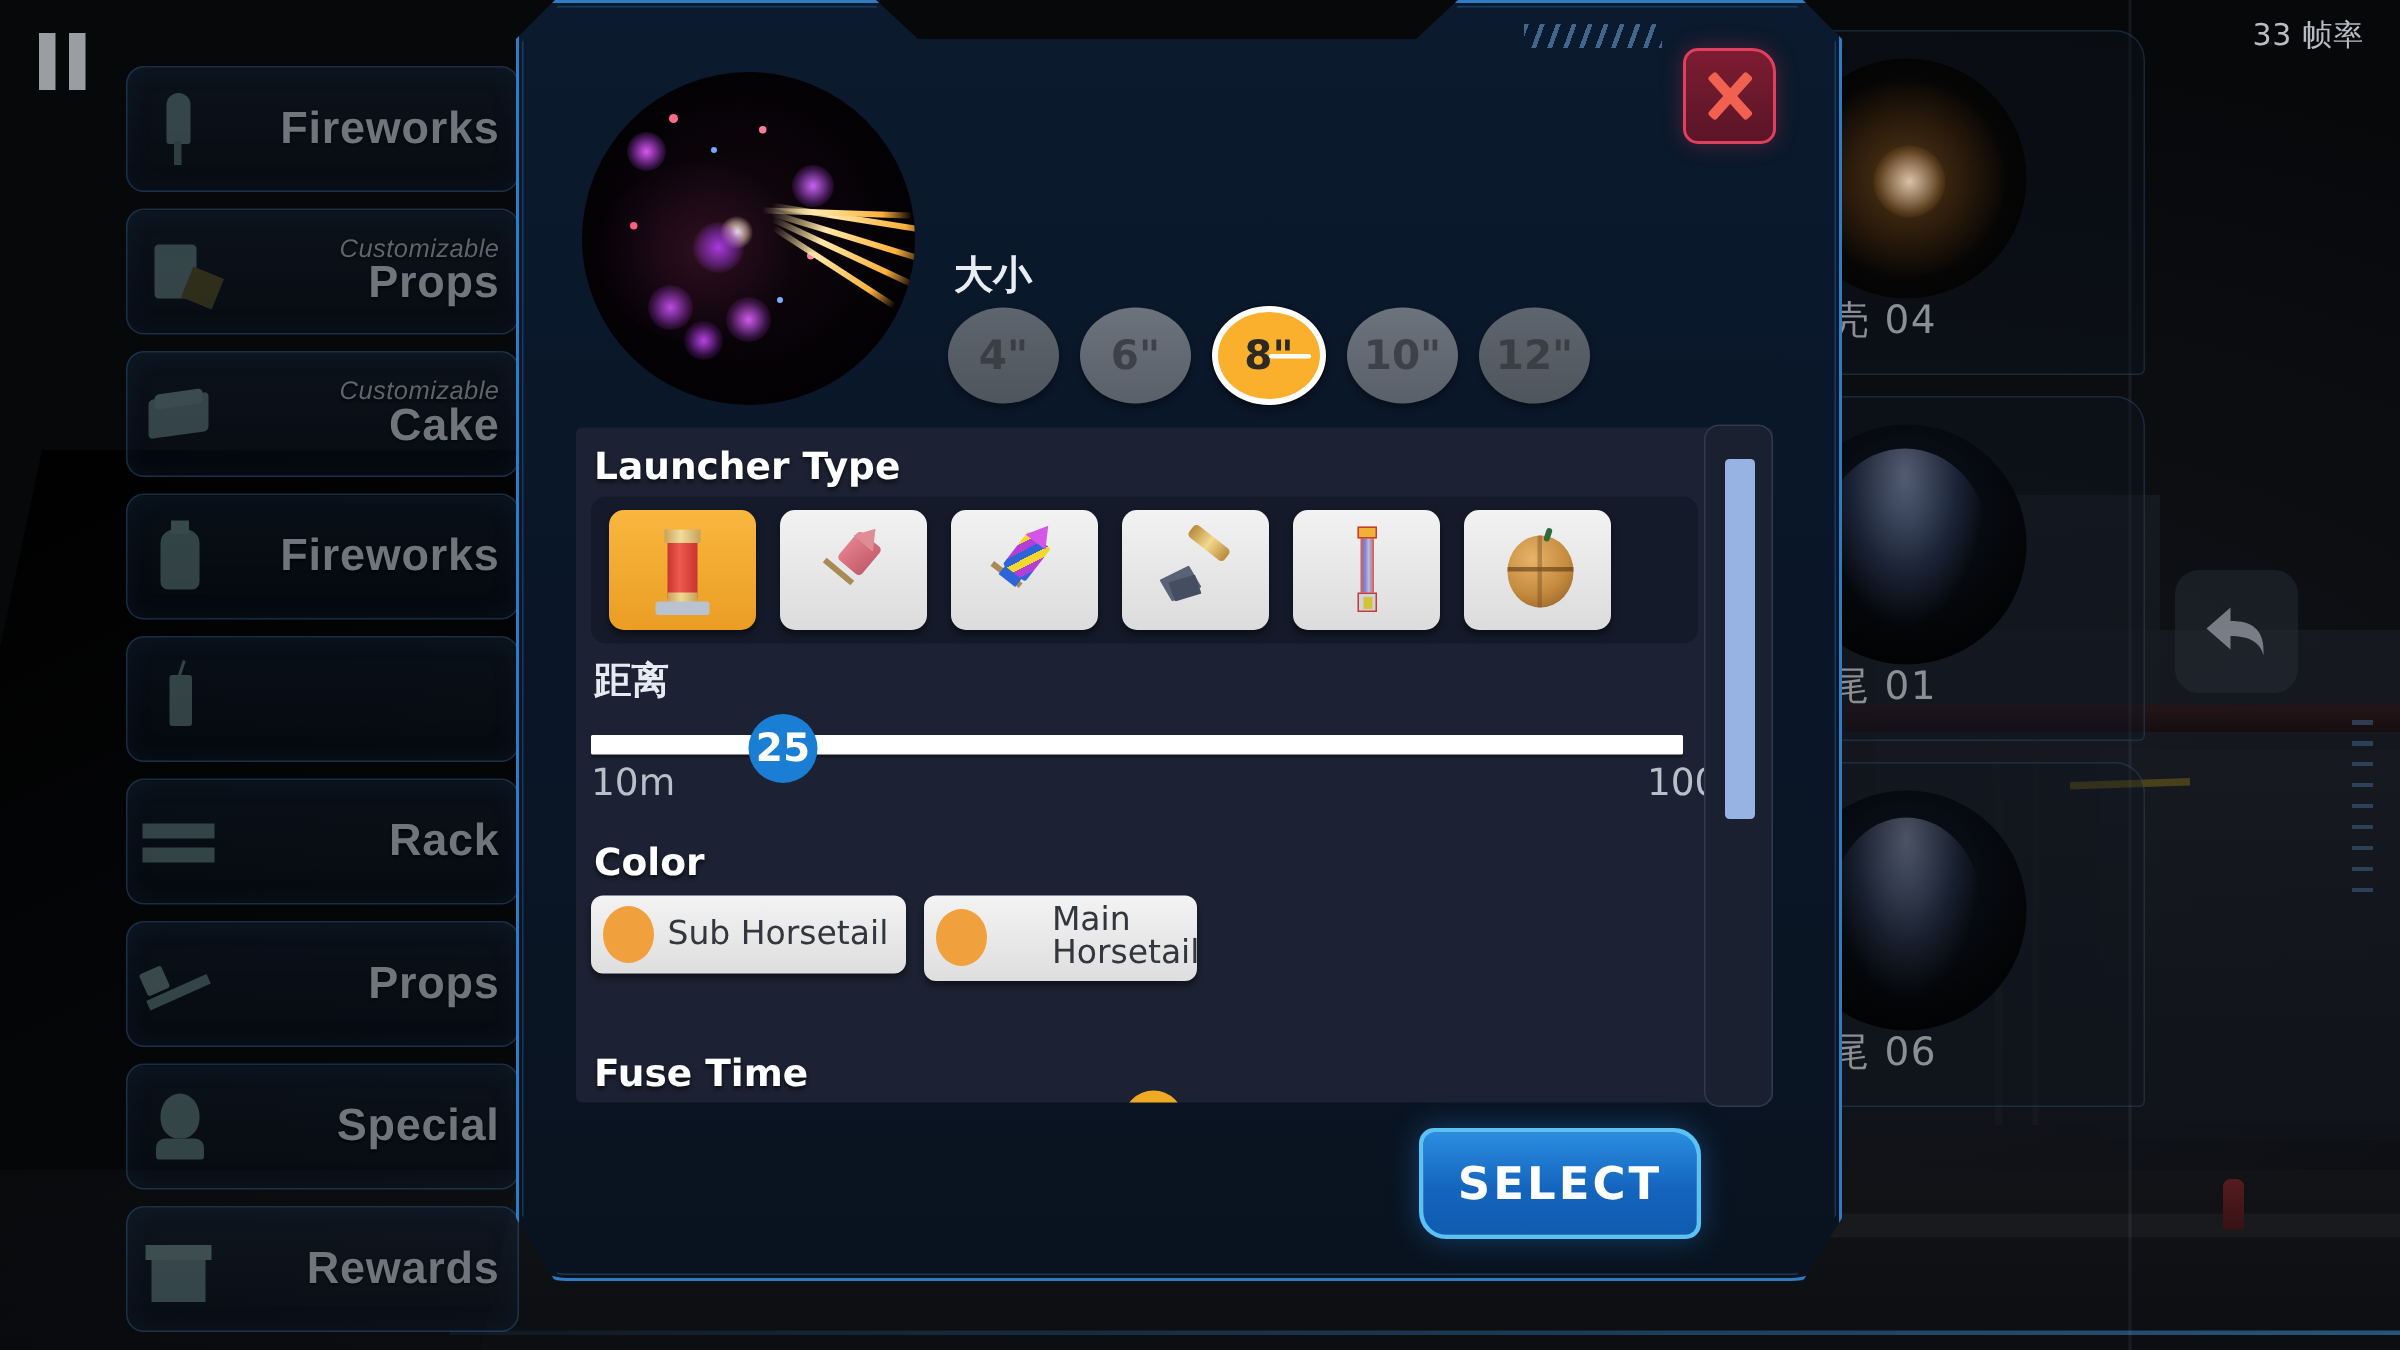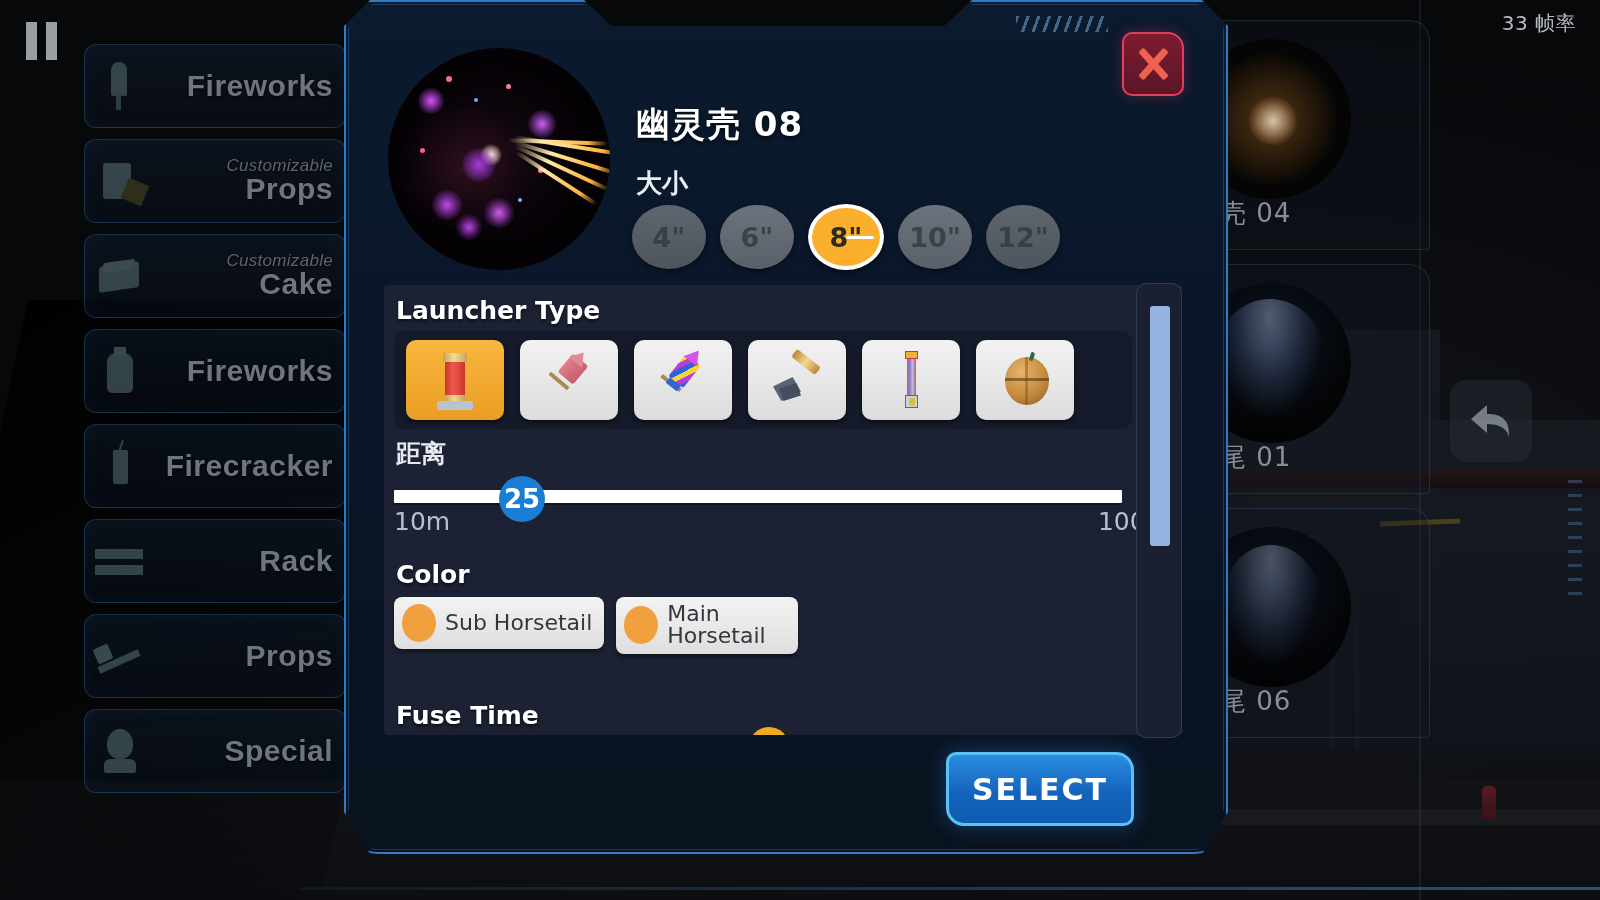--- a/index.html
+++ b/index.html
@@ -461,33 +461,36 @@
     <div class="side-item">
       <div class="ico ico-cake"></div>
       <div class="txt"><span class="sub">Customizable</span><span>Cake</span></div>
     </div>
     <div class="side-item">
       <div class="ico ico-cyl"></div>
       <div class="txt">Fireworks</div>
     </div>
     <div class="side-item">
       <div class="ico ico-cracker"></div>
-      <div class="txt">Firecracker</div>
     </div>
     <div class="side-item">
       <div class="ico ico-rack"></div>
       <div class="txt">Rack</div>
     </div>
     <div class="side-item">
       <div class="ico ico-props"></div>
       <div class="txt">Props</div>
     </div>
     <div class="side-item">
       <div class="ico ico-special"></div>
       <div class="txt">Special</div>
+    </div>
+    <div class="side-item">
+      <div class="ico ico-gift"></div>
+      <div class="txt">Rewards</div>
     </div>
   </div>
 
   <div class="bg-list">
     <div class="bg-card">
       <div class="bg-thumb">
         <div class="spark" style="left:58px;top:58px;width:48px;height:48px;background:radial-gradient(circle,#d8d8d8 0%,rgba(180,140,90,.25) 60%,transparent 75%);"></div>
         <div class="spark" style="left:14px;top:14px;width:132px;height:132px;background:radial-gradient(circle,rgba(220,140,50,.30) 0%,rgba(180,100,30,.10) 55%,transparent 72%);"></div>
       </div>
       <div class="bg-label">灵壳 04</div>
@@ -541,21 +544,20 @@
       <div class="p-dot" style="left:150px;top:120px;width:5px;height:5px;background:#ff83a0;"></div>
       <div class="p-dot" style="left:86px;top:50px;width:4px;height:4px;background:#6ea8ff;"></div>
       <div class="p-dot" style="left:130px;top:150px;width:4px;height:4px;background:#7fb0ff;"></div>
       <div class="p-streak" style="left:126px;top:96px;width:112px;transform:rotate(9deg);"></div>
       <div class="p-streak" style="left:124px;top:108px;width:108px;transform:rotate(17deg);"></div>
       <div class="p-streak" style="left:122px;top:118px;width:104px;transform:rotate(25deg);"></div>
       <div class="p-streak" style="left:120px;top:128px;width:96px;transform:rotate(33deg);"></div>
       <div class="p-streak" style="left:120px;top:92px;width:100px;transform:rotate(2deg);"></div>
     </div>
 
-    <div class="item-title">幽灵壳 08</div>
     <div class="size-label">大小</div>
 
     <div class="size-row">
       <div class="size-btn dim">4"</div>
       <div class="size-btn">6"</div>
       <div class="size-btn active">8"</div>
       <div class="size-btn">10"</div>
       <div class="size-btn dim">12"</div>
     </div>
 
@@ -620,21 +622,21 @@
       <div class="dist-max">100m</div>
 
       <div class="sec-title color-title">Color</div>
       <div class="color-row">
         <div class="cbtn">
           <div class="swatch" style="background:#f0a03c;"></div>
           <div class="cl" style="font-size:22px;">Sub Horsetail</div>
         </div>
         <div class="cbtn two" style="max-width:182px;">
           <div class="swatch" style="background:#f0a03c;"></div>
-          <div class="cl" style="font-size:22px;">Main Horsetail</div>
+          <div class="cl" style="font-size:22px;margin-left:34px;">Main Horsetail</div>
         </div>
       </div>
 
       <div class="sec-title fuse-title">Fuse Time</div>
       <div class="fuse-peek"></div>
     </div>
 
     <div class="scroll-outer">
       <div class="scroll-thumb"></div>
     </div>

